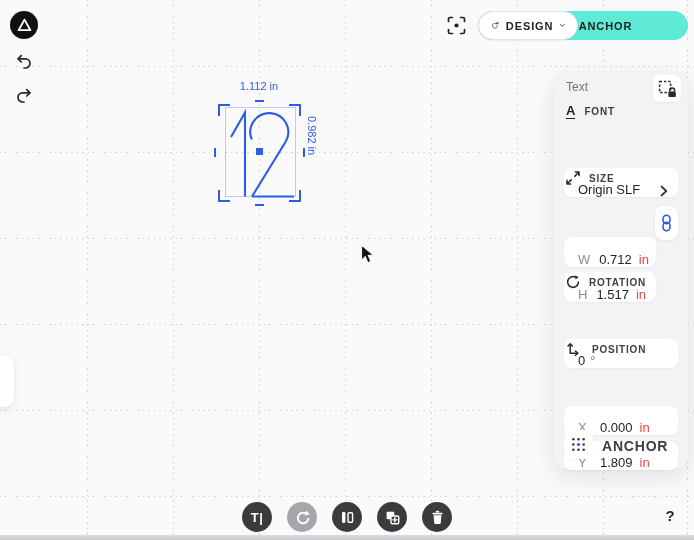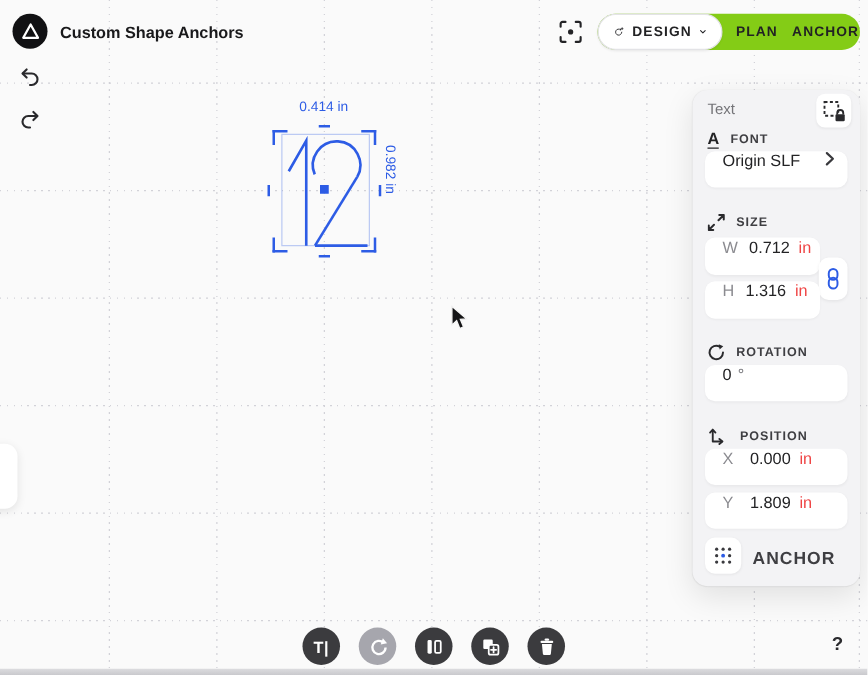--- a/index.html
+++ b/index.html
@@ -17,21 +17,21 @@
   
   .logo { position:absolute; left:10px; top:11px; width:28px; height:28px; border-radius:50%;
     background:#111113; display:flex; align-items:center; justify-content:center; }
   .app-title { position:absolute; left:48px; top:18px; font-size:13px; font-weight:bold; color:#19191b; }
 
   .iconbtn { position:absolute; background:none; border:none; cursor:pointer; display:flex;
     align-items:center; justify-content:center; }
 
   
   .segmented { position:absolute; left:478px; top:11px; width:210px; height:29px;
-    background:#84cc16; border-radius:15px; display:flex; align-items:center; }
+    background:#5eead4; border-radius:15px; display:flex; align-items:center; }
   .seg { height:29px; display:flex; align-items:center; justify-content:center;
     font-size:11px; font-weight:bold; letter-spacing:0.9px; color:#222224; border:none;
     background:transparent; cursor:pointer; }
   .seg.active { background:#ffffff; border:1px solid #e3e3e6; border-radius:15px;
     box-shadow:0 1px 2px rgba(0,0,0,0.07); gap:7px; padding:0 12px; width:100px; }
   .seg.plain { width:55px; }
 
   
   .sel-label { position:absolute; color:#2d5ce5; font-size:11px; }
   .bracket { position:absolute; width:12px; height:12px; border:0 solid #2d5ce5; }
@@ -49,22 +49,22 @@
     background:#f3f3f5; border-radius:12px; box-shadow:0 8px 24px rgba(0,0,0,0.10), 0 0 1px rgba(0,0,0,0.08); }
   .panel-title { position:absolute; left:12px; top:8px; font-size:12px; color:#747478; }
   .lock-btn { position:absolute; right:7px; top:3px; width:28px; height:27px; background:#ffffff;
     border:none; border-radius:7px; cursor:pointer; display:flex; align-items:center; justify-content:center;
     box-shadow:0 1px 2px rgba(0,0,0,0.05); }
   .sect { position:absolute; left:12px; display:flex; align-items:center; gap:9px; height:14px; }
   .sect-label { font-size:10px; font-weight:bold; letter-spacing:0.8px; color:#3e3e42; }
   .a-glyph { font-size:13px; font-weight:bold; color:#232325; border-bottom:1.5px solid #232325;
     line-height:13px; padding-bottom:1px; }
   .field { position:absolute; left:10px; background:#ffffff; border-radius:8px; height:29px;
-    display:flex; align-items:flex-start; padding:0 10px 0 14px; box-shadow:0 1px 2px rgba(0,0,0,0.04);
-    font-size:13px; color:#232325; cursor:text; }
+    display:flex; align-items:flex-end; padding:0 10px 0 14px; box-shadow:0 1px 2px rgba(0,0,0,0.04);
+    font-size:13px; color:#232325; cursor:text;margin-top:47px; }
   .field .prefix { color:#8b8b90; width:13px; margin-right:9px; }
   .field .unit { color:#ef4444; margin-left:7px; }
   .field .chev { margin-left:auto; display:flex; }
   .link-tab { position:absolute; left:101px; top:134px; width:23px; height:34px; background:#ffffff;
     border:none; border-radius:8px; cursor:pointer; display:flex; align-items:center; justify-content:center;
     box-shadow:0 1px 3px rgba(0,0,0,0.07); }
   .anchor-btn { position:absolute; left:10px; top:358px; width:29px; height:29px; background:#ffffff;
     border:none; border-radius:8px; cursor:pointer; display:flex; align-items:center; justify-content:center;
     box-shadow:0 1px 2px rgba(0,0,0,0.05); }
   .anchor-label { position:absolute; left:48px; top:366px; font-size:14px; font-weight:bold;
@@ -106,21 +106,20 @@
     <div class="gridline h" style="top:496px"></div>
   </div>
 
   <button class="drawer-handle"></button>
 
   <div class="logo">
     <svg width="15" height="14" viewBox="0 0 15 14">
       <path d="M7.5 1.6 L13.4 12.2 H1.6 Z" fill="none" stroke="#ffffff" stroke-width="1.8" stroke-linejoin="round"></path>
     </svg>
   </div>
-  <div class="app-title">Custom Shape Anchors</div>
 
   <button class="iconbtn" style="left:14px; top:52px; width:20px; height:18px;">
     <svg width="18" height="17" viewBox="0 0 18 17">
       <path d="M6.3 2.6 L3 5.8 L6.3 9" fill="none" stroke="#29292c" stroke-width="1.7" stroke-linecap="round" stroke-linejoin="round"></path>
       <path d="M3.4 5.8 H10.4 A4.6 4.6 0 0 1 10.4 15 H9" fill="none" stroke="#29292c" stroke-width="1.7" stroke-linecap="round"></path>
     </svg>
   </button>
   <button class="iconbtn" style="left:14px; top:86px; width:20px; height:18px;">
     <svg width="18" height="17" viewBox="0 0 18 17">
       <path d="M11.7 2.6 L15 5.8 L11.7 9" fill="none" stroke="#29292c" stroke-width="1.7" stroke-linecap="round" stroke-linejoin="round"></path>
@@ -146,29 +145,26 @@
         <path d="M16.4 10.6 A6.3 6.3 0 1 1 13.9 5.4" fill="none" stroke="#232326" stroke-width="1.8" stroke-linecap="round"></path>
         <path d="M12.2 7.2 L15.6 6.0 L14.2 2.8 Z" fill="#232326"></path>
         <path d="M15.2 3.4 h4 M17.2 1.4 v4" stroke="#232326" stroke-width="1.5" stroke-linecap="round"></path>
       </svg>
       <span>DESIGN</span>
       <svg width="10" height="7" viewBox="0 0 10 7">
         <path d="M1 1.2 L5 5.4 L9 1.2" fill="none" stroke="#232326" stroke-width="1.8" stroke-linecap="round" stroke-linejoin="round"></path>
       </svg>
     </button>
     <button class="seg plain">
-      <span>PLAN</span>
-    </button>
-    <button class="seg plain">
       <span>ANCHOR</span>
     </button>
   </div>
 
   <div>
-    <div class="sel-label" style="left:217px; top:80px; width:84px; text-align:center;">0.414 in</div>
+    <div class="sel-label" style="left:217px; top:80px; width:84px; text-align:center;">1.112 in</div>
     <div class="sel-label" style="left:306px; top:116px; writing-mode:vertical-rl;">0.982 in</div>
 
     <div class="bbox" style="left:225px; top:107px; width:71px; height:90px;"></div>
 
     <span class="sr">12</span>
     <svg style="position:absolute; left:222px; top:104px;" width="78" height="98" viewBox="222 104 78 98">
       <g fill="none" stroke="#2d5ce5" stroke-width="2.1">
         <path d="M231 137 L245 112.5 L245 196.5"></path>
         <path d="M251.8 139.5 A19 19 0 1 1 285.8 141.5"></path>
         <path d="M285.8 141.5 L252 196.5"></path>
@@ -232,21 +228,21 @@
       <span class="unit">in</span>
     </div>
     <button class="link-tab">
       <svg width="11" height="18" viewBox="0 0 12 19">
         <rect x="2.2" y="1" width="7.6" height="9.4" rx="3.8" fill="none" stroke="#2d5ce5" stroke-width="1.7"></rect>
         <rect x="2.2" y="8.6" width="7.6" height="9.4" rx="3.8" fill="none" stroke="#2d5ce5" stroke-width="1.7"></rect>
       </svg>
     </button>
     <div class="field" style="top:153px; width:92px; height:30px;">
       <span class="prefix">H</span>
-      <span>1.316</span>
+      <span>1.517</span>
       <span class="unit">in</span>
     </div>
 
     <div class="sect" style="top:203px;">
       <svg width="14" height="14" viewBox="0 0 14 14">
         <path d="M12.4 7 A5.4 5.4 0 1 1 9.7 2.3" fill="none" stroke="#2a2a2d" stroke-width="1.6" stroke-linecap="round"></path>
         <path d="M9.0 0.4 L12.6 2.0 L9.7 4.6 Z" fill="#2a2a2d"></path>
       </svg>
       <span class="sect-label">ROTATION</span>
     </div>

